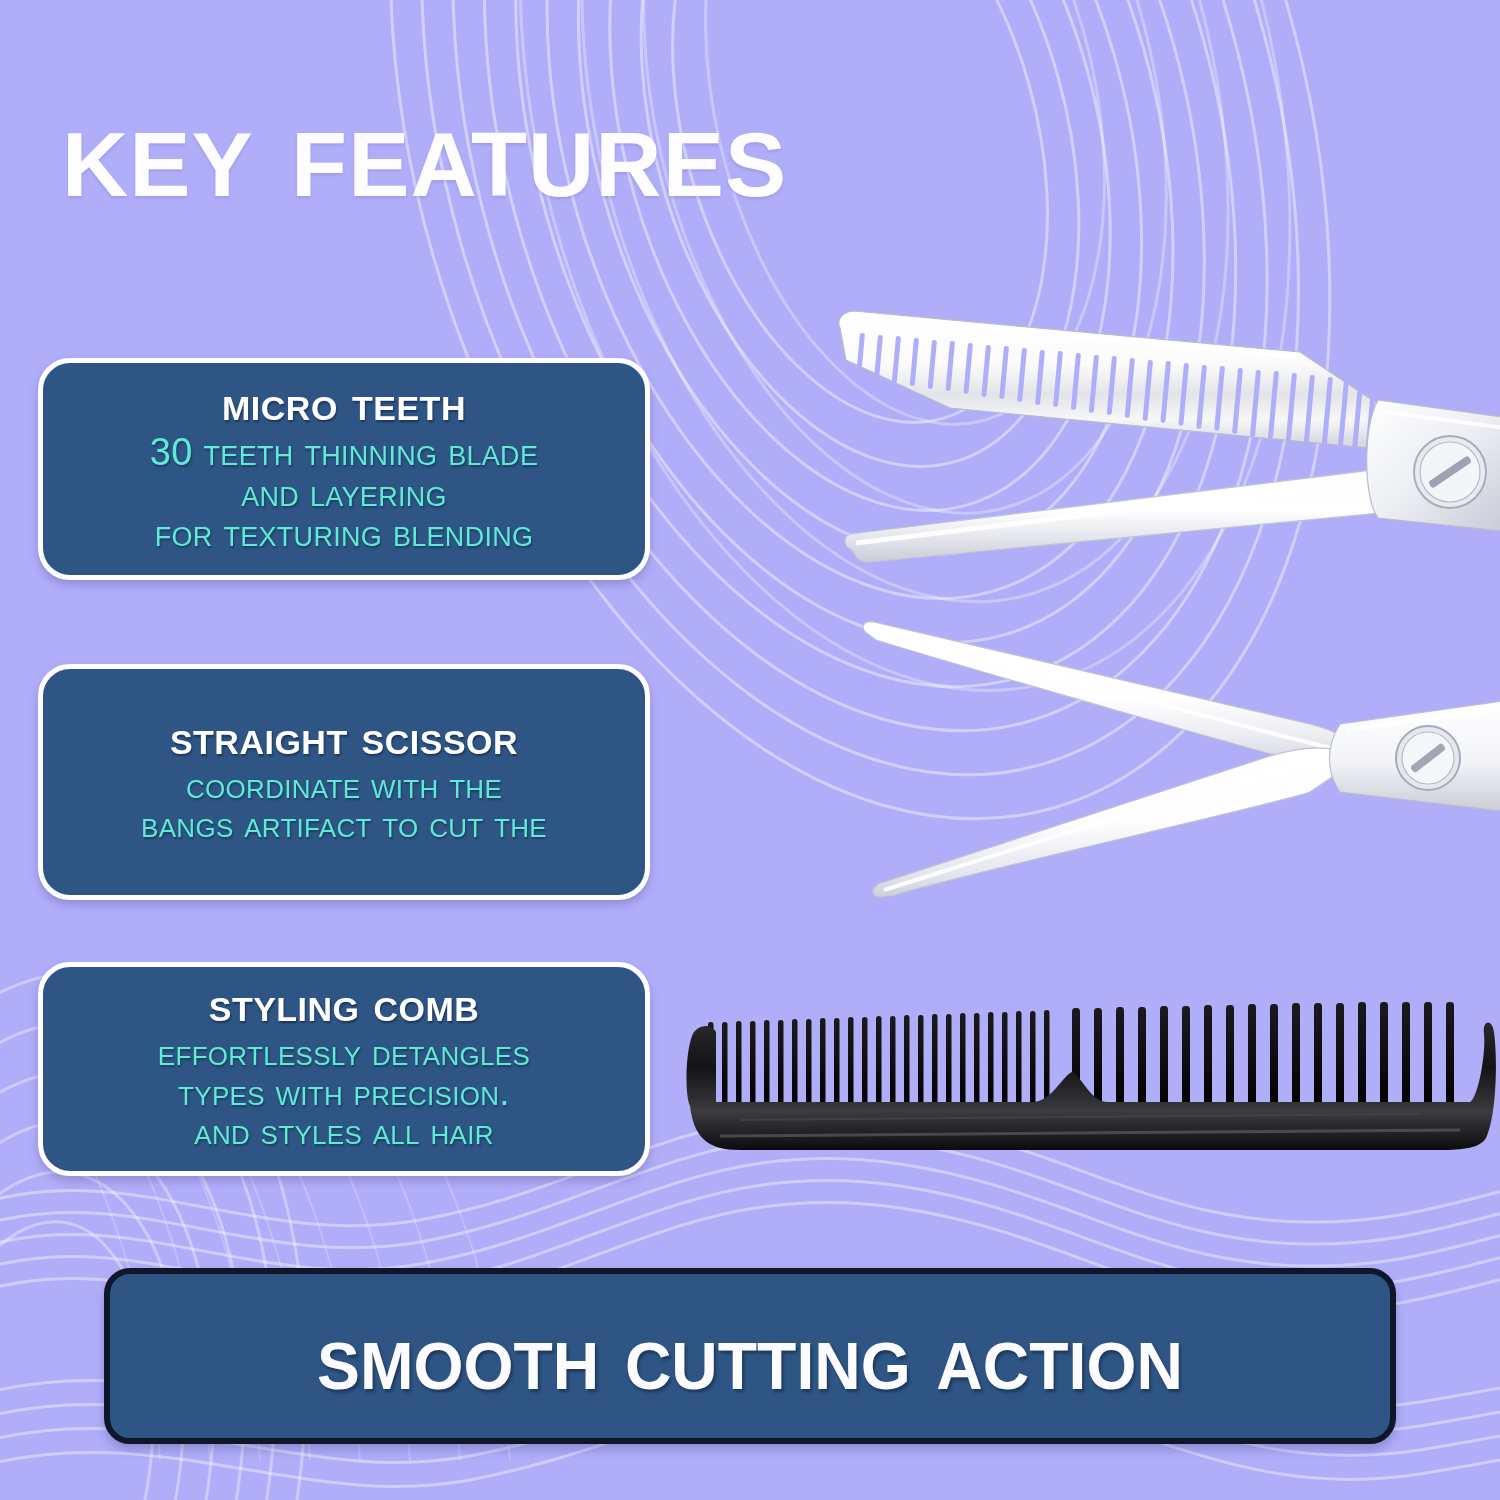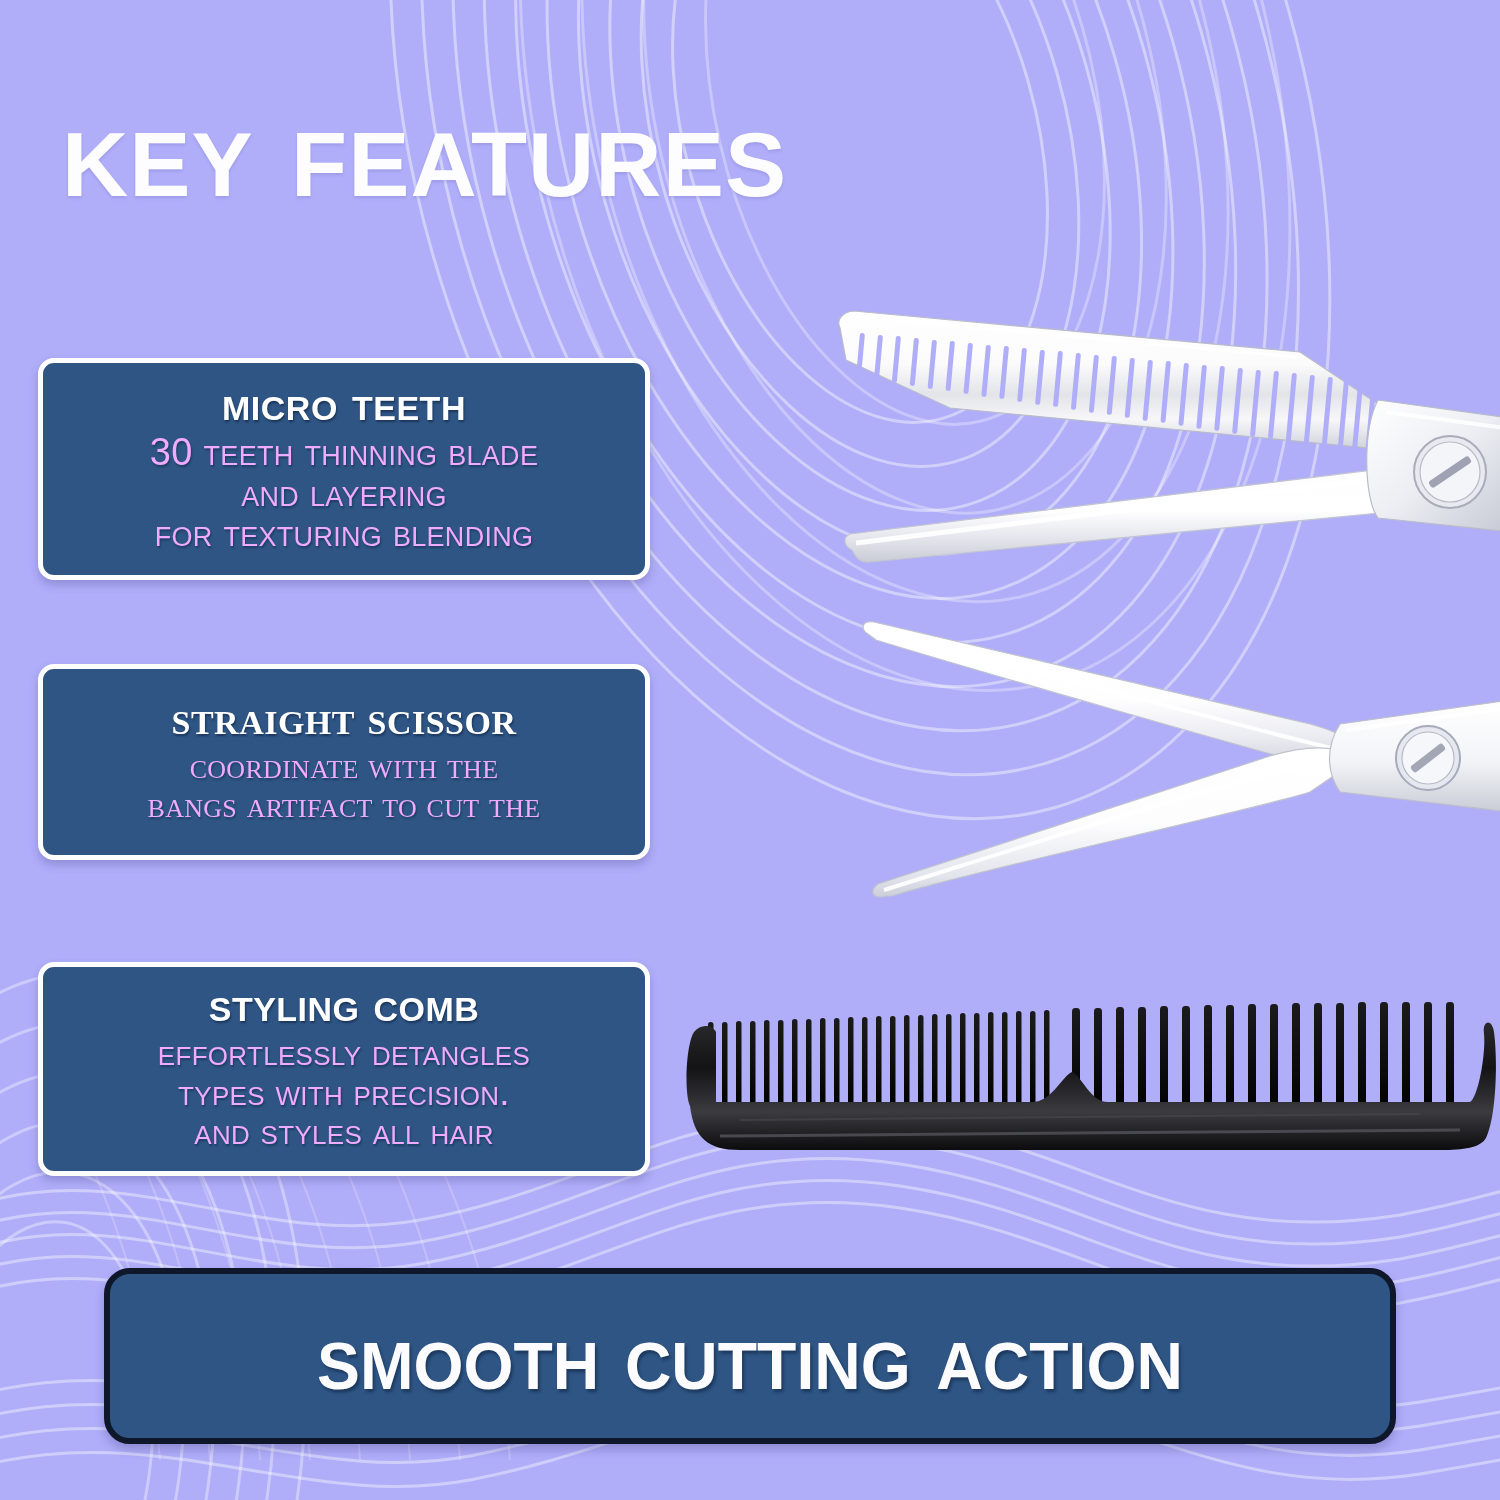--- a/index.html
+++ b/index.html
@@ -49,21 +49,21 @@
     white-space: nowrap;
     text-shadow: 0 2px 3px rgba(90,85,170,0.22);
   }
 
   
   .card {
     position: absolute;
     box-sizing: border-box;
     background: #2e5584;
     border: 5px solid #ffffff;
-    border-radius: 16px;
+    border-radius: 32px;
     box-shadow: 0 5px 9px rgba(74,70,140,0.30);
     display: flex;
     flex-direction: column;
     align-items: center;
     justify-content: center;
     padding: 6px 10px 12px 10px;
     text-align: center;
   }
   .card-title {
     font-size: 46px;
@@ -72,35 +72,35 @@
     font-variant: small-caps;
     text-transform: lowercase;
     letter-spacing: 0.5px;
     line-height: 1.06;
     white-space: nowrap;
     text-shadow: 1px 2px 2px rgba(12,30,58,0.55);
   }
   .card-body {
     font-size: 37px;
     font-weight: normal;
-    color: #f0abfc;
+    color: #5eead4;
     font-variant: small-caps;
     text-transform: lowercase;
     line-height: 1.07;
     letter-spacing: 0.3px;
     margin-top: 2px;
     text-shadow: 1px 2px 2px rgba(12,30,58,0.45);
   }
   .card-body .line { display: block; white-space: nowrap; }
 
   #card-micro-teeth   { left: 38px; top: 358px;  width: 612px; height: 222px; }
   #card-micro-teeth .card-title { font-size: 49px; }
   #card-micro-teeth .card-body  { font-size: 38px; }
 
-  #card-straight-scissor { left: 38px; top: 664px; width: 612px; height: 196px; font-family: Liberation Serif, serif; }
+  #card-straight-scissor { left: 38px; top: 664px; width: 612px; height: 236px; }
   #card-straight-scissor .card-title { font-size: 48px; }
   #card-straight-scissor .card-body  { font-size: 37px; }
 
   #card-styling-comb { left: 38px; top: 962px; width: 612px; height: 214px; }
   #card-styling-comb .card-title { font-size: 48px; }
   #card-styling-comb .card-body  { font-size: 37px; }
 
   
   #banner {
     position: absolute;

